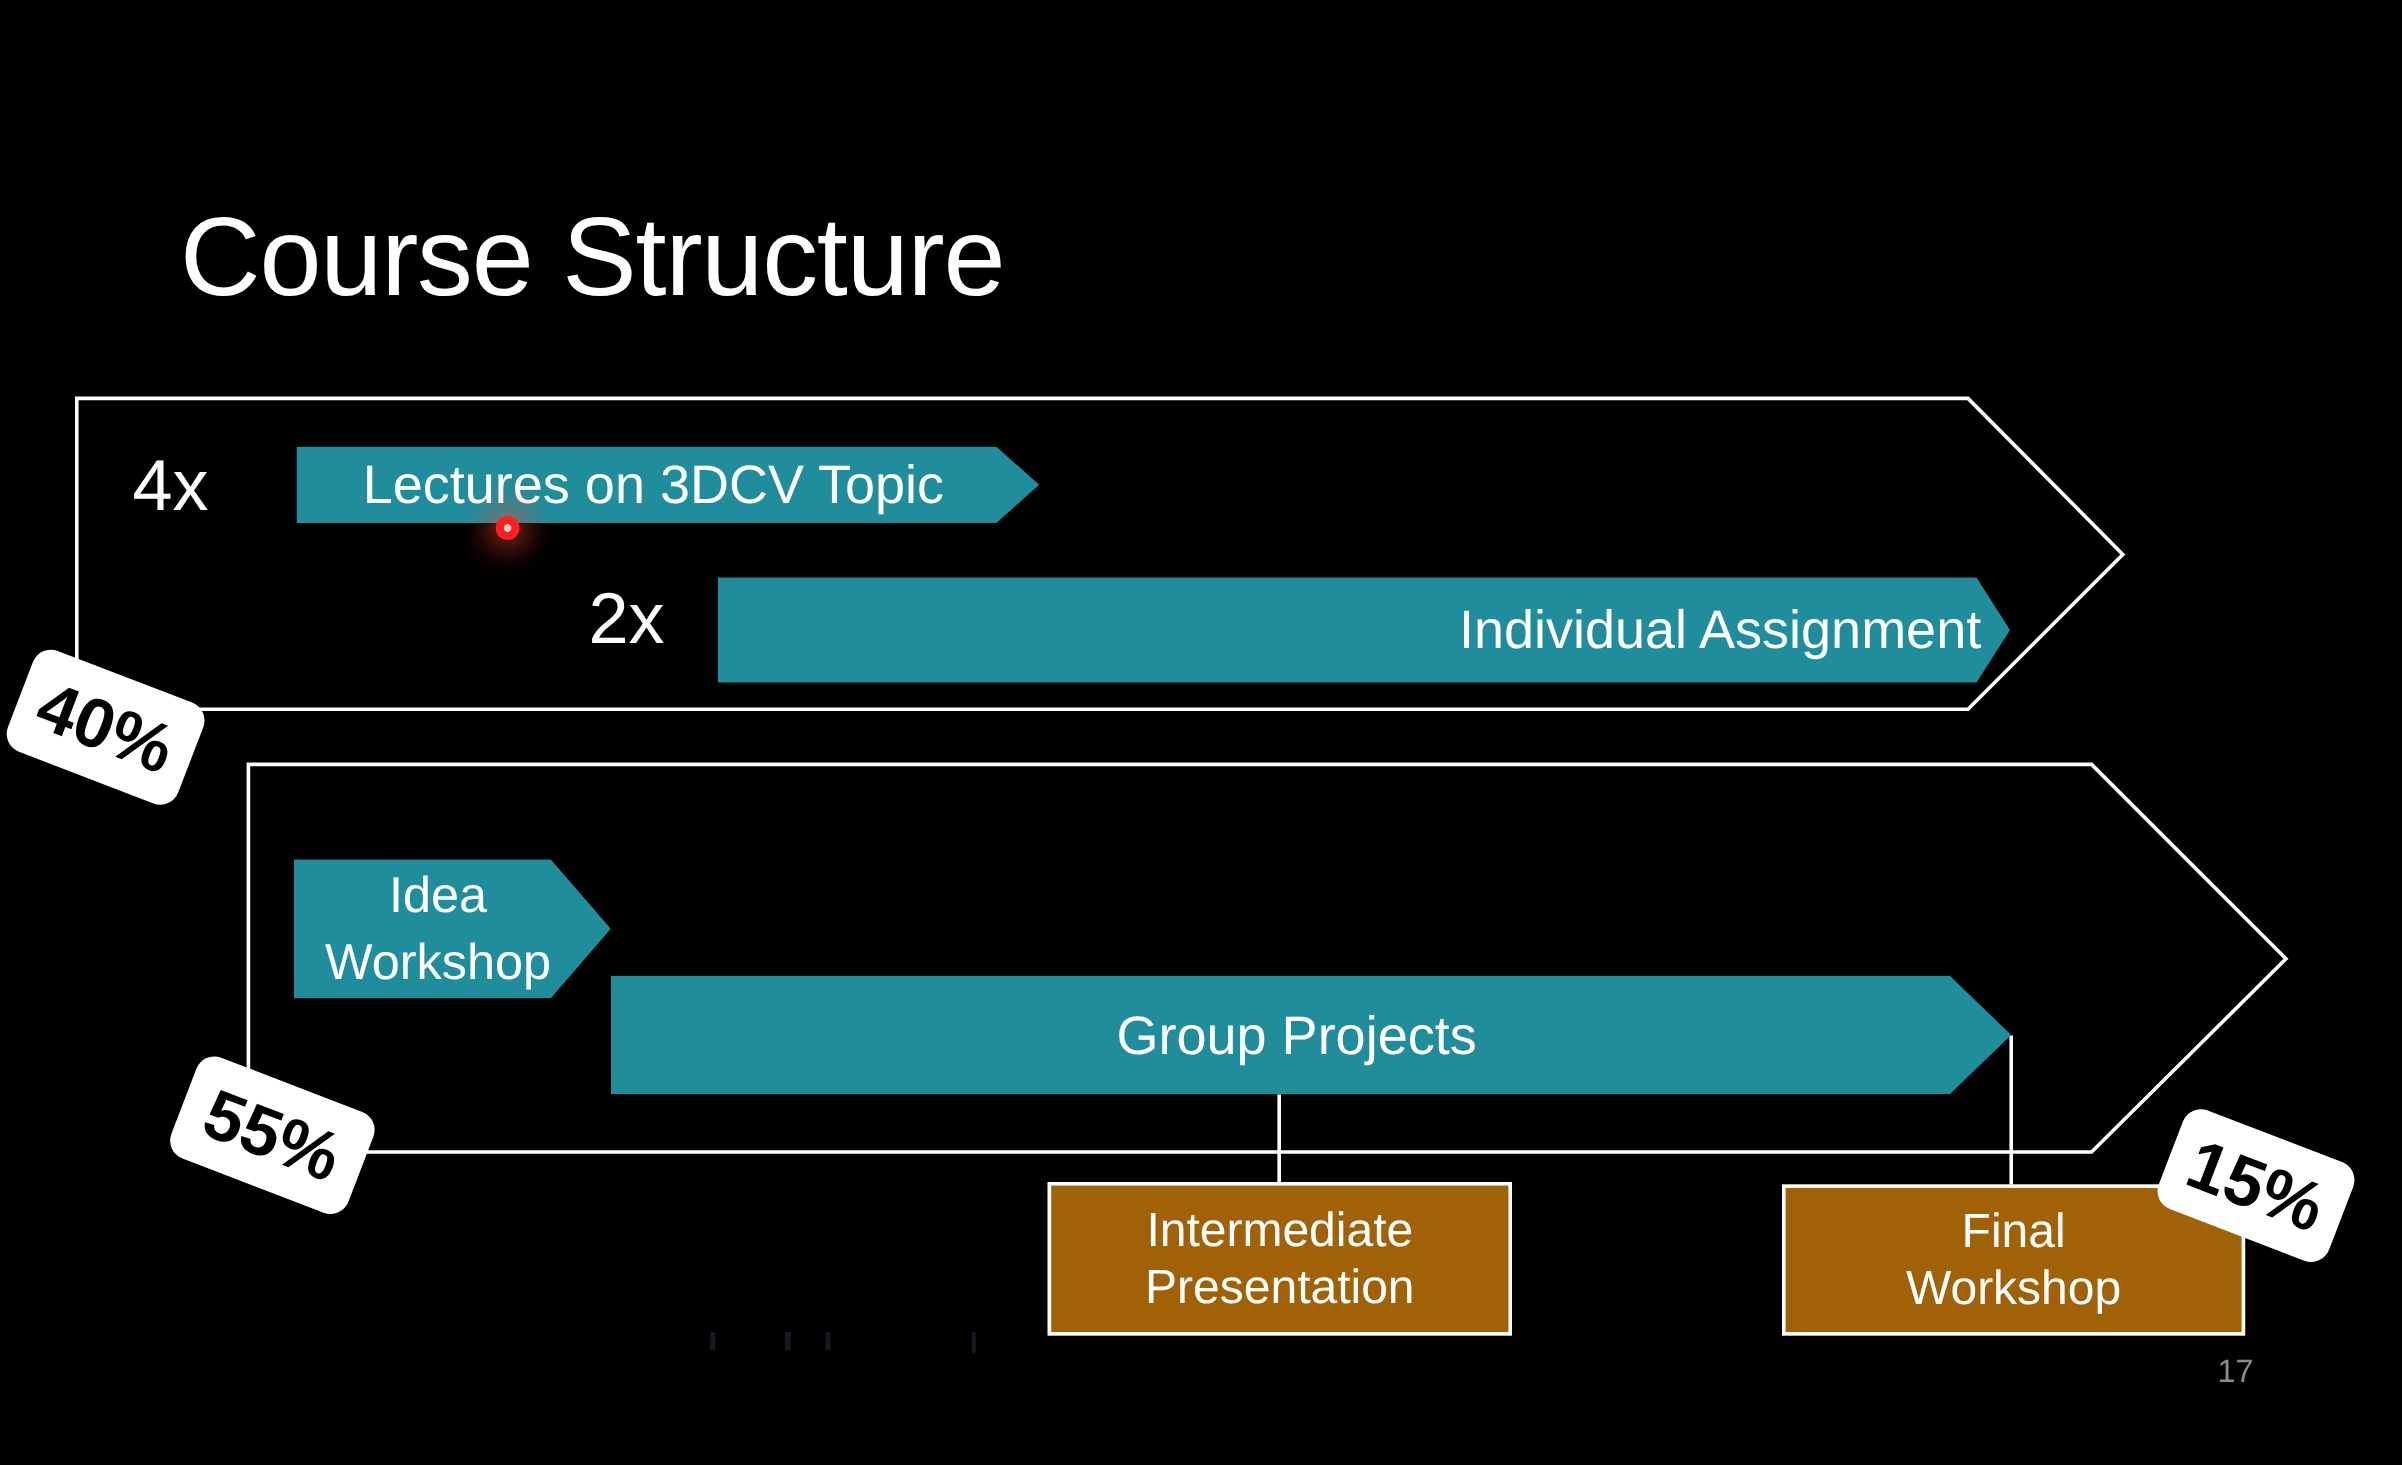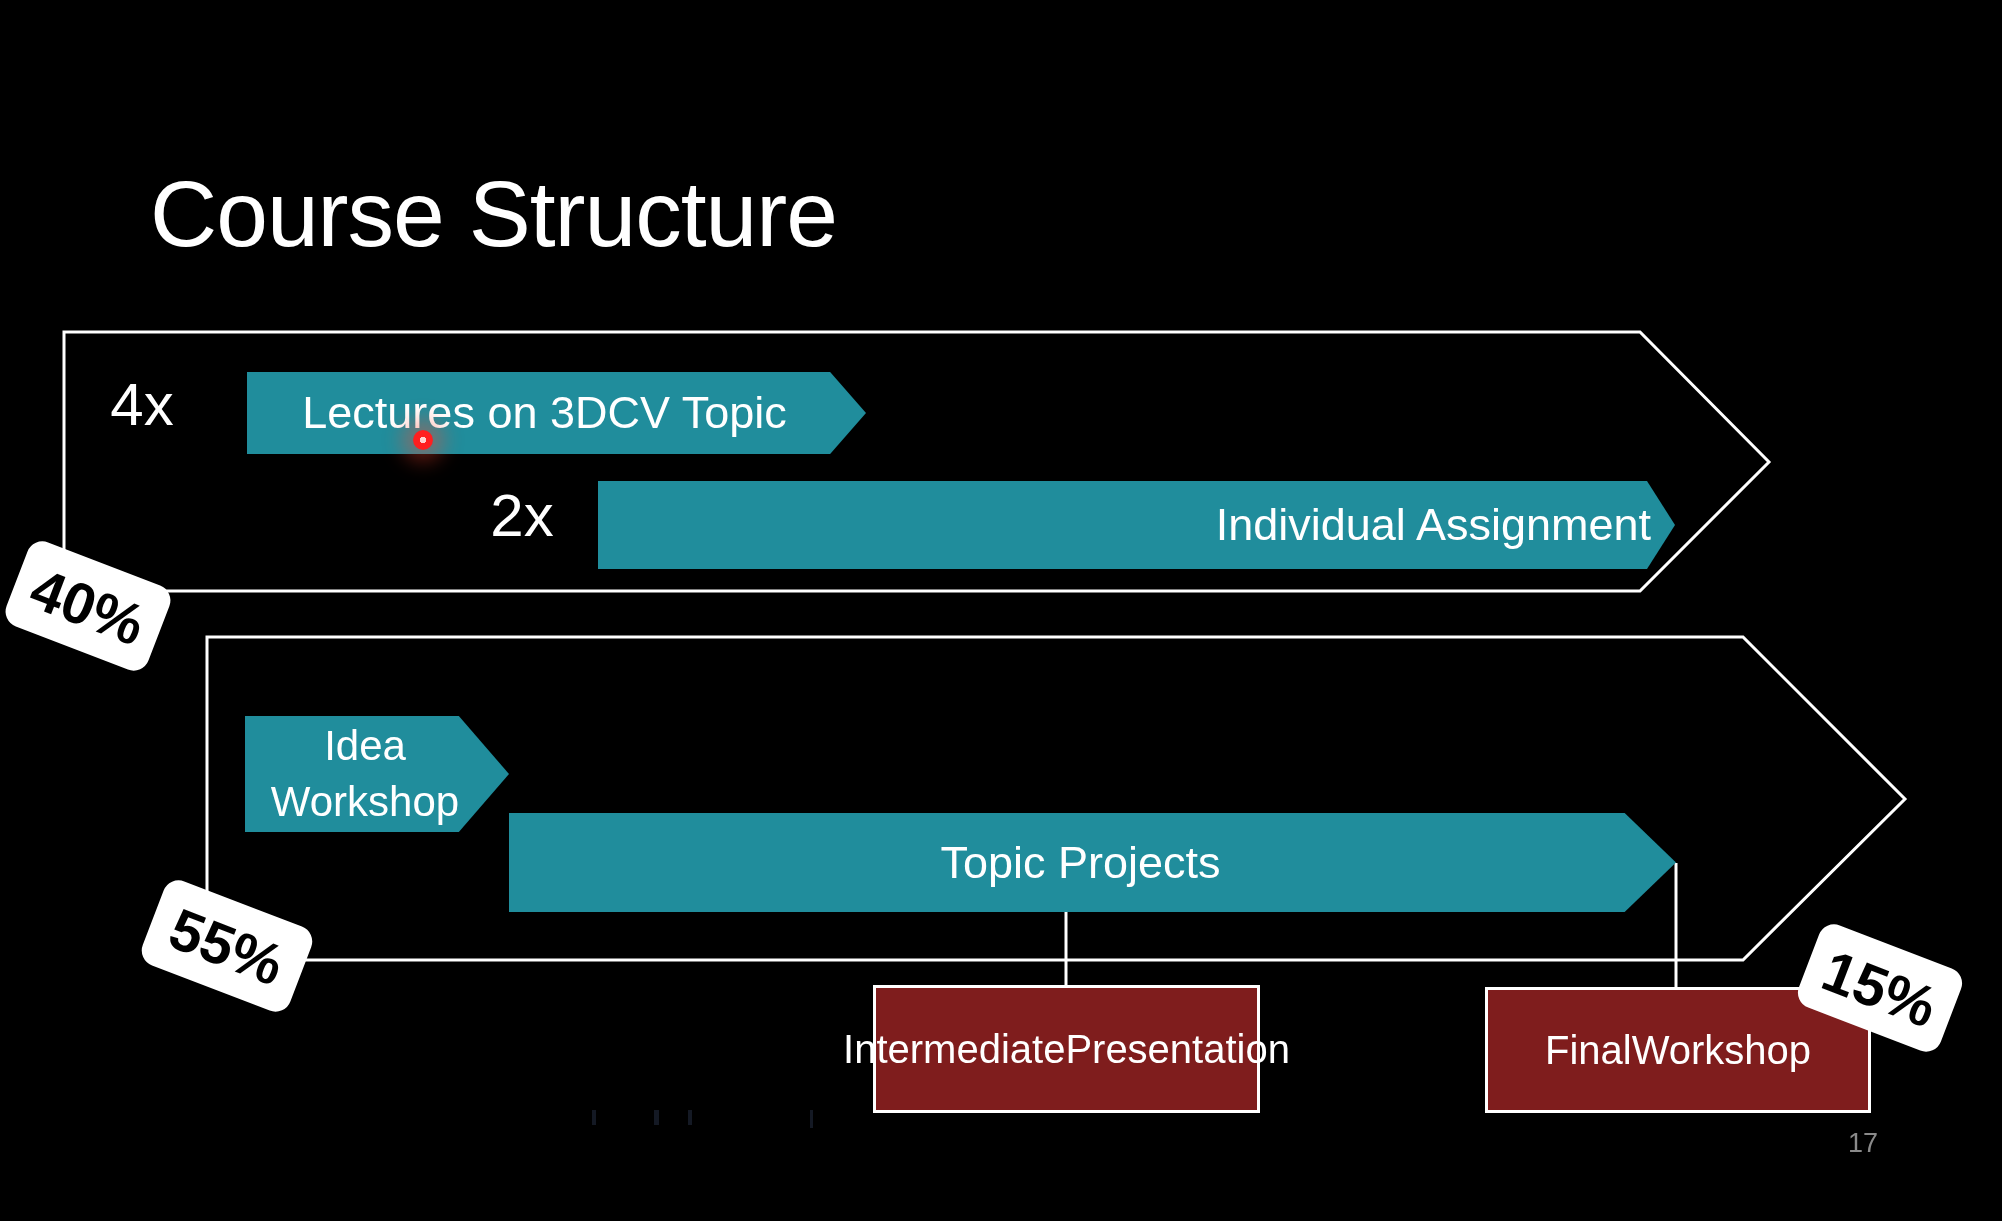--- a/index.html
+++ b/index.html
@@ -16,40 +16,40 @@
     letter-spacing:-1px;color:#fff;white-space:nowrap;margin:0;text-align:center;
   }
   svg.lines{position:absolute;left:0;top:0;}
   .outline{fill:none;stroke:#fff;stroke-width:3;}
   .connector{stroke:#fff;stroke-width:3;}
   .arrow{
     position:absolute;display:flex;align-items:center;justify-content:center;
     box-sizing:border-box;padding-right:24px;
     background:#208D9C;color:#fff;text-align:center;
   }
-  .arrow-lectures{left:247px;top:372px;width:619px;height:82px;font-size:45px;
+  .arrow-lectures{left:247px;top:372px;width:619px;height:64px;font-size:45px;
     clip-path:polygon(0 0,94.2% 0,100% 50%,94.2% 100%,0 100%);}
   .arrow-individual{left:598px;top:481px;width:1077px;height:88px;font-size:45px;
     clip-path:polygon(0 0,97.4% 0,100% 50%,97.4% 100%,0 100%);justify-content:flex-end;}
   .arrow-idea{left:245px;top:716px;width:264px;height:116px;font-size:42px;line-height:56px;
     flex-direction:column;
     clip-path:polygon(0 0,81% 0,100% 50%,81% 100%,0 100%);}
   .arrow-group{left:509px;top:813px;width:1167px;height:99px;font-size:45px;
     clip-path:polygon(0 0,95.6% 0,100% 50%,95.6% 100%,0 100%);}
   .multiplier{
     position:absolute;width:164px;height:92px;
     display:flex;align-items:center;justify-content:center;
     color:#fff;font-size:60px;line-height:1;
   }
   .mult-4x{left:60px;top:359px;}
   .mult-2x{left:440px;top:470px;}
   .deliverable-box{
     position:absolute;box-sizing:border-box;border:3px solid #fff;
-    display:flex;flex-direction:row;align-items:center;justify-content:center;
-    color:#fff;font-size:40px;line-height:48px;text-align:center;background:#7f1d1d;
+    display:flex;flex-direction:column;align-items:center;justify-content:center;
+    color:#fff;font-size:40px;line-height:48px;text-align:center;background:#a16207;
   }
   .box-intermediate{left:873px;top:985px;width:387px;height:128px;}
   .box-final{left:1485px;top:987px;width:386px;height:126px;}
   .badge{
     position:absolute;background:#fff;border-radius:16px;
     display:flex;align-items:center;justify-content:center;
     color:#000;font-size:58px;font-weight:700;
     transform:rotate(21deg);
   }
   .badge-40{left:12px;top:561px;width:152px;height:90px;}
@@ -95,21 +95,21 @@
   <div class="arrow arrow-individual">
     <span>Individual Assignment</span>
   </div>
 
   <div class="arrow arrow-idea">
     <span>Idea</span>
     <span>Workshop</span>
   </div>
 
   <div class="arrow arrow-group">
-    <span>Topic Projects</span>
+    <span>Group Projects</span>
   </div>
 
   <div class="deliverable-box box-intermediate">
     <span>Intermediate</span>
     <span>Presentation</span>
   </div>
 
   <div class="deliverable-box box-final">
     <span>Final</span>
     <span>Workshop</span>

